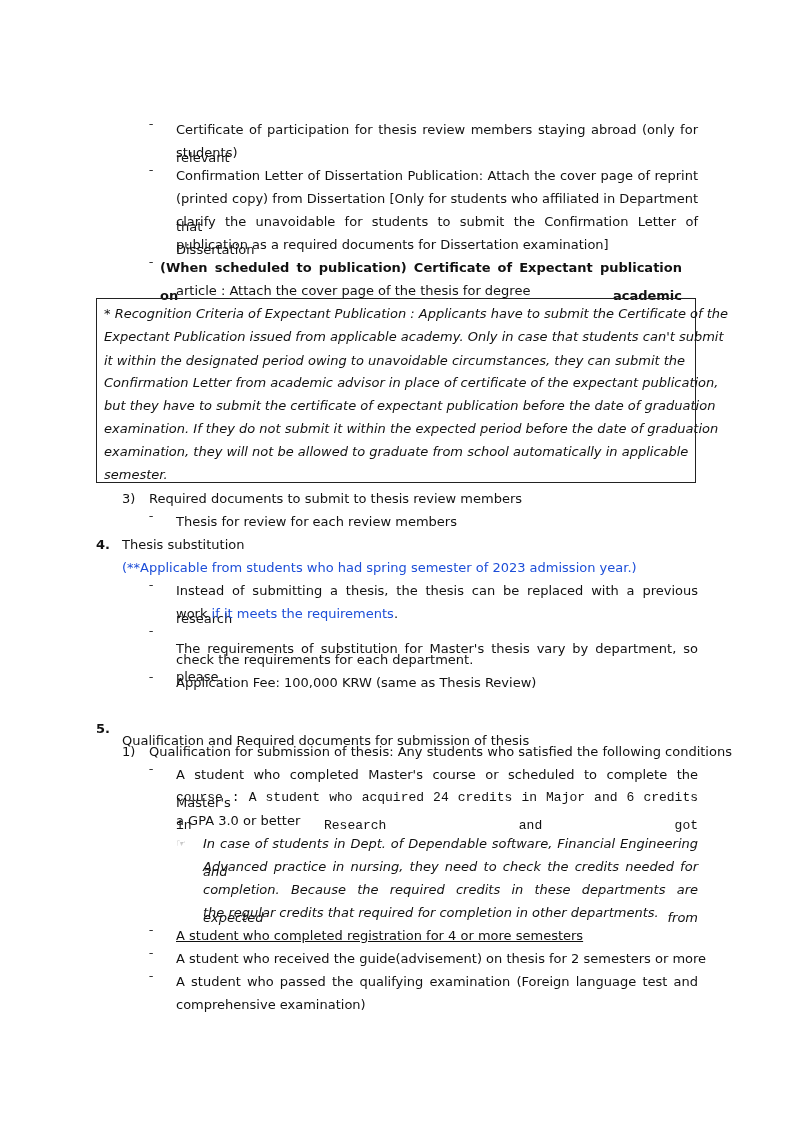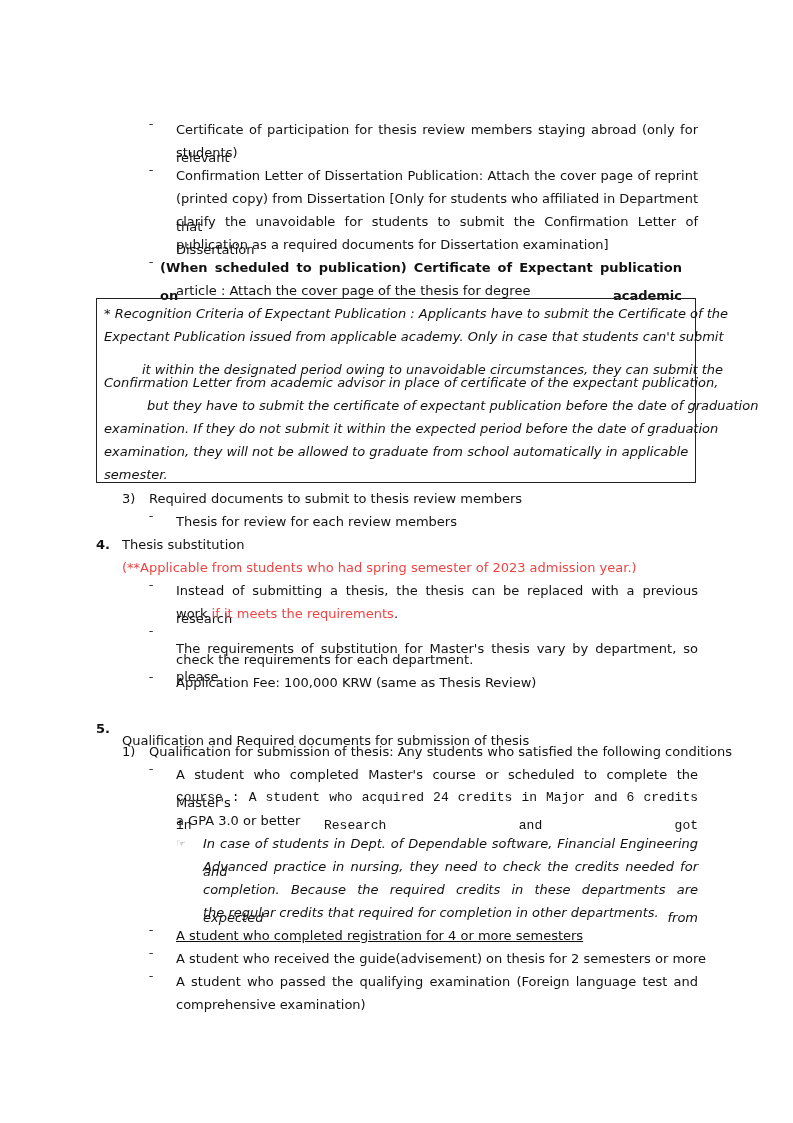--- a/index.html
+++ b/index.html
@@ -1,21 +1,21 @@
 <!DOCTYPE html>
 <html><head>
 <meta charset="utf-8">
 <style>
   html, body { margin: 0; padding: 0; background: #ffffff; }
   body { width: 793px; height: 1123px; position: relative; overflow: hidden;
          font-family: "DejaVu Sans", sans-serif; color: #111; font-size: 13px; }
   .line { position: absolute; white-space: nowrap; line-height: 28px; }
   .just { text-align: justify; text-align-last: justify; white-space: normal; }
   .dash { position: absolute; width: 10px; text-align: center; color: #333; }
-  .red { color: #ef4444; }
+  .red { color: #1d4ed8; }
   .it { font-style: italic; }
   .bold { font-weight: bold; }
   .box { position: absolute; left: 96px; top: 298px; width: 600px; height: 185px;
          border: 1px solid #222; box-sizing: border-box; }
   .hand { color: #999; font-size: 11px; }
 </style>
 </head>
 <body>
 
 <div>
@@ -31,23 +31,23 @@
 
   <span class="dash" style="left:146px; top:254px;">-</span>
   <div class="line just" style="left:160px; top:254px; width:522px;font-weight:bold;">(When scheduled to publication) Certificate of Expectant publication on academic</div>
   <div class="line" style="left:176px; top:277px;">article : Attach the cover page of the thesis for degree</div>
 </div>
 
 <div class="box"></div>
 <div>
   <div class="line it" style="left:104px; top:300px;">* Recognition Criteria of Expectant Publication : Applicants have to submit the Certificate of the</div>
   <div class="line it" style="left:104px; top:323px;">Expectant Publication issued from applicable academy. Only in case that students can't submit</div>
-  <div class="line it" style="left:104px; top:356px;margin-left:38px;">it within the designated period owing to unavoidable circumstances, they can submit the</div>
+  <div class="line it" style="left:104px; top:347px;">it within the designated period owing to unavoidable circumstances, they can submit the</div>
   <div class="line it" style="left:104px; top:369px;">Confirmation Letter from academic advisor in place of certificate of the expectant publication,</div>
-  <div class="line it" style="left:104px; top:392px;margin-left:43px;">but they have to submit the certificate of expectant publication before the date of graduation</div>
+  <div class="line it" style="left:104px; top:392px;">but they have to submit the certificate of expectant publication before the date of graduation</div>
   <div class="line it" style="left:104px; top:415px;">examination. If they do not submit it within the expected period before the date of graduation</div>
   <div class="line it" style="left:104px; top:438px;">examination, they will not be allowed to graduate from school automatically in applicable</div>
   <div class="line it" style="left:104px; top:461px;">semester.</div>
 </div>
 
 <div>
   <div class="line" style="left:122px; top:485px;">3)</div>
   <div class="line" style="left:149px; top:485px;">Required documents to submit to thesis review members</div>
   <span class="dash" style="left:146px; top:508px;">-</span>
   <div class="line" style="left:176px; top:508px;">Thesis for review for each review members</div>

